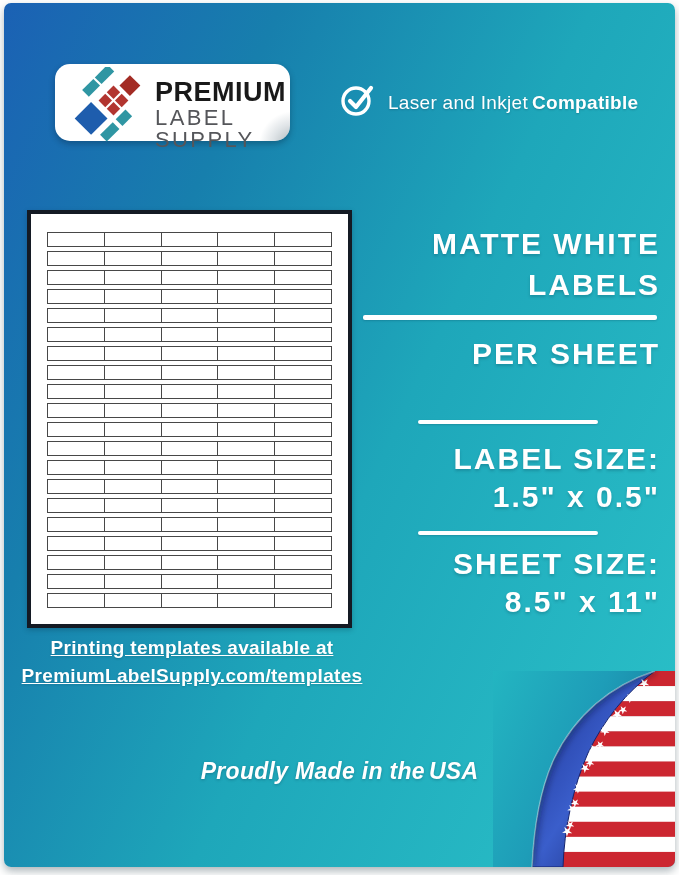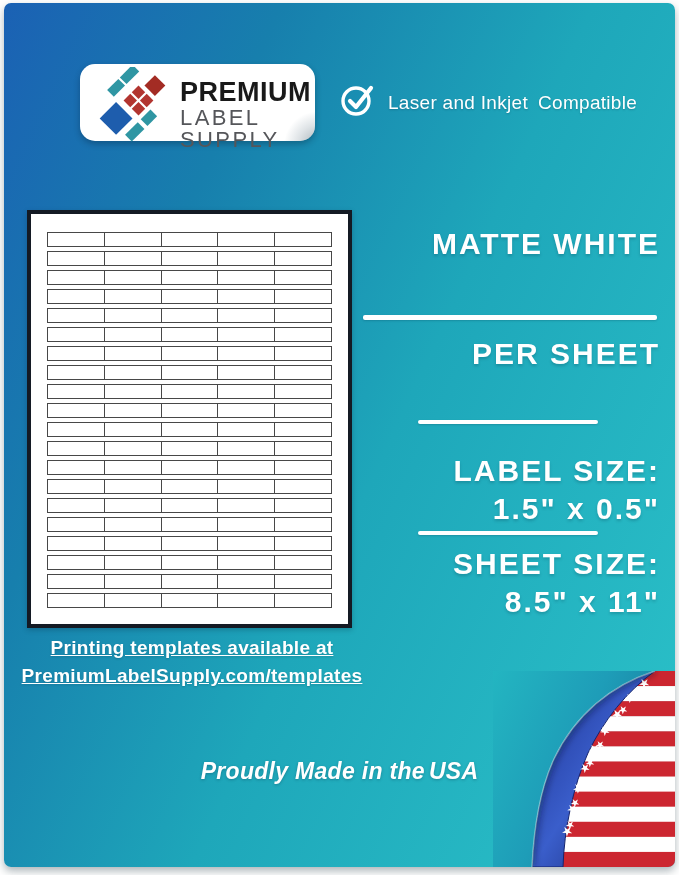--- a/index.html
+++ b/index.html
@@ -5,50 +5,50 @@
 <style>
   html,body{margin:0;padding:0;background:#ffffff;width:679px;height:875px;overflow:hidden;
     font-family:"Liberation Sans", sans-serif;}
   .stage{position:relative;width:679px;height:875px;background:#ffffff;}
   .card{position:absolute;left:4px;top:3px;width:671px;height:864px;border-radius:7px;overflow:hidden;
     background:linear-gradient(115deg,#1b61b4 0%,#177fad 26%,#1ea7ba 55%,#2bc2c9 100%);
     box-shadow:0 4px 8px rgba(70,90,100,.45);}
 
   
   .logo-box{position:absolute;left:51px;top:61px;width:235px;height:77px;background:#ffffff;
-    border-radius:15px;box-shadow:0 3px 6px rgba(0,20,40,.30);margin-left:25px;}
+    border-radius:15px;box-shadow:0 3px 6px rgba(0,20,40,.30);}
   .logo-box .fold{position:absolute;right:0;bottom:0;width:40px;height:30px;border-radius:0 0 15px 0;
     background:radial-gradient(circle at 108% 115%, rgba(90,110,120,.55) 0%, rgba(150,165,175,.30) 38%, rgba(255,255,255,0) 62%);}
   .logo-mark{position:absolute;left:8px;top:3px;}
   .logo-text{position:absolute;left:100px;top:13px;width:130px;}
   .logo-line1{font-size:27px;font-weight:bold;color:#191919;letter-spacing:.5px;line-height:30px;}
   .logo-line2{font-size:22px;font-weight:normal;color:#55565a;letter-spacing:2.4px;line-height:22px;}
 
   
   .compat-icon{position:absolute;left:336px;top:79px;}
   .compat-text{position:absolute;left:384px;top:89px;font-size:19px;color:#ffffff;letter-spacing:.3px;
     text-shadow:0 1px 2px rgba(0,40,60,.25);}
-  .compat-text .b{font-weight:normal;margin-left:10px;}
+  .compat-text .b{font-weight:bold;margin-left:4px;}
 
   
   .sheet{position:absolute;left:23px;top:207px;width:325px;height:418px;background:#ffffff;
     border:4px solid #141a24;box-sizing:border-box;box-shadow:0 2px 5px rgba(0,30,50,.25);}
   .label-grid{position:absolute;left:16px;top:18px;width:285px;height:376px;
     display:flex;flex-direction:column;justify-content:space-between;}
   .label-row{display:flex;height:15px;}
   .label-cell{flex:1;border:1px solid #474747;margin-left:-1px;background:#ffffff;}
   .label-cell:first-child{margin-left:0;}
 
   
   .spec{position:absolute;left:356px;width:300px;text-align:right;color:#ffffff;font-weight:bold;
     font-size:30px;letter-spacing:2px;text-shadow:0 2px 3px rgba(0,40,60,.22);}
   .spec div{white-space:nowrap;}
   #spec-title{top:220px;line-height:41px;}
   #spec-count{top:331px;line-height:39px;}
-  #spec-label-size{top:449px;line-height:38px;}
+  #spec-label-size{top:437px;line-height:38px;}
   #spec-sheet-size{top:542px;line-height:38px;}
   .divider{position:absolute;background:#ffffff;border-radius:2px;box-shadow:0 1px 2px rgba(0,40,60,.2);}
   #div1{left:359px;top:312px;width:294px;height:5px;}
   #div2{left:414px;top:417px;width:180px;height:4px;}
   #div3{left:414px;top:528px;width:180px;height:4px;}
 
   
   .templates{position:absolute;left:8px;top:631px;width:360px;text-align:center;color:#ffffff;
     font-size:19px;font-weight:bold;line-height:28px;letter-spacing:.3px;text-shadow:0 1px 2px rgba(0,40,60,.25);text-decoration:underline;}
 
@@ -237,20 +237,21 @@
             <div class="label-cell"></div>
             <div class="label-cell"></div>
             <div class="label-cell"></div>
             <div class="label-cell"></div>
           </div>
         </div>
     </div>
 
     <div class="spec" id="spec-title">
       <div>MATTE WHITE</div>
+      <div>LABELS</div>
     </div>
     <div class="divider" id="div1"></div>
 
     <div class="spec" id="spec-count">
       <div>PER SHEET</div>
     </div>
     <div class="divider" id="div2"></div>
 
     <div class="spec" id="spec-label-size">
       <div>LABEL SIZE:</div>

